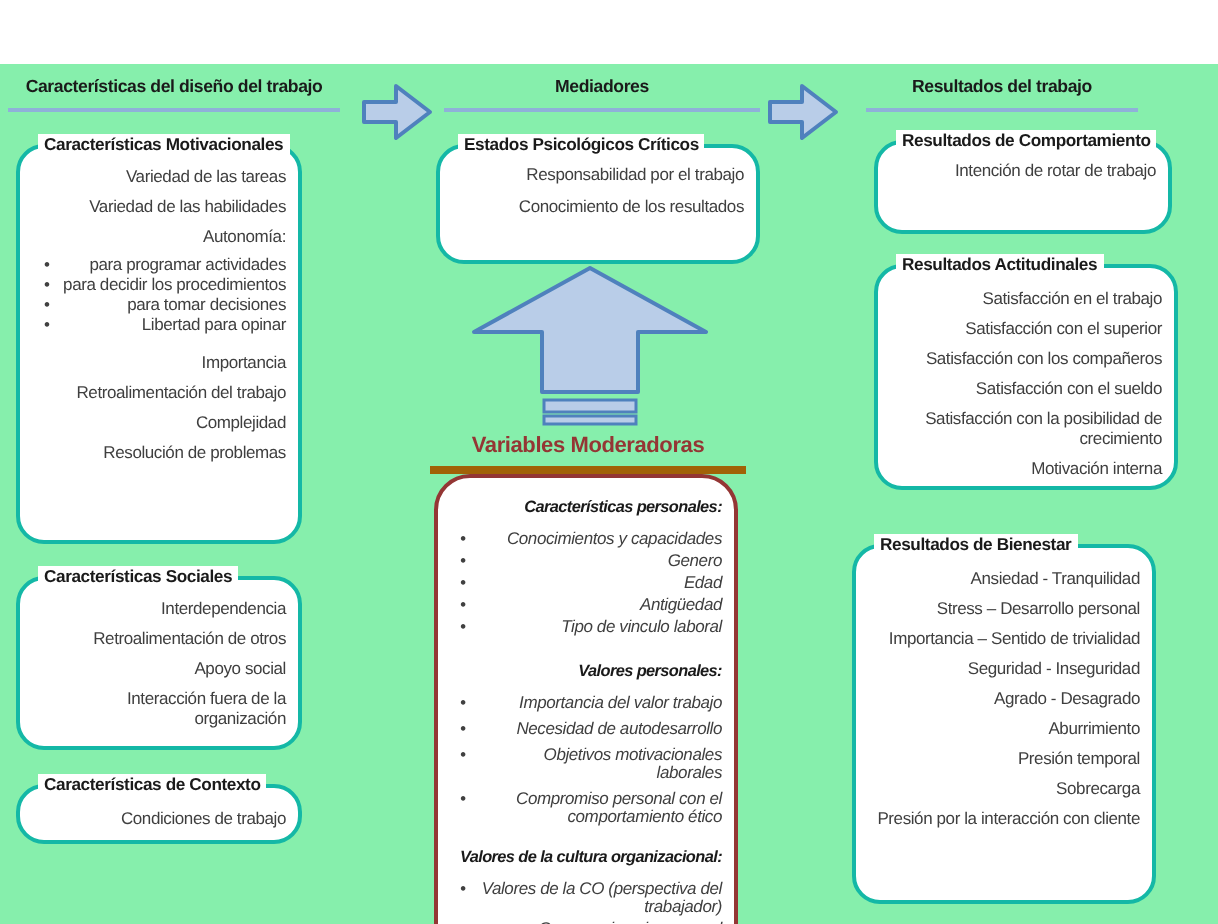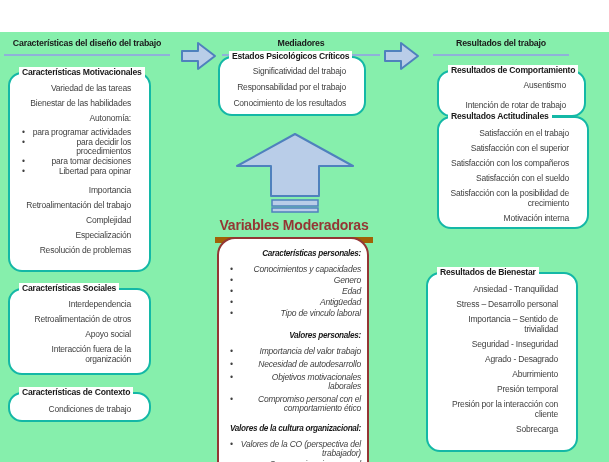--- a/index.html
+++ b/index.html
@@ -13,64 +13,63 @@
               border-bottom:2px solid #8fb1d9;}
 
   
   .panel{position:absolute;border:2px solid #14b8a6;border-radius:14px;background:#fff;
          box-sizing:border-box;text-align:right;}
   .panel.red{border-color:#943634;border-radius:18px;}
   .panel-title{position:absolute;top:-7px;left:9px;background:#fff;padding:0 3px;
                font-weight:bold;color:#1a1a1a;font-size:8.6px;white-space:nowrap;
                line-height:11px;}
 
-  .panel-body{padding:9px 18px 4px 8px;}
+  .panel-body{padding:9px 6px 4px 8px;}
   .item{font-size:8.5px;line-height:10px;margin:0 0 5px 0;}
   .item.gap{margin-top:9px;}
   .bullet{font-size:8.5px;line-height:9px;margin:0 0 1px 0;padding-left:13px;position:relative;}
   .bullet::before{content:"\2022";position:absolute;left:4px;top:0;color:#404040;}
 
   
   .pitch20 .item{margin-bottom:10px;}
   .pitch16 .item{margin-bottom:6px;}
   .pitch15 .item{margin-bottom:5px;}
 
   
-  .mod-header{position:absolute;font-weight:bold;color:#943634;font-size:14px;
+  .mod-header{position:absolute;font-weight:bold;color:#943634;font-size:11px;
               text-align:center;white-space:nowrap;padding-bottom:4px;
-              border-bottom:6px solid #a16207;}
+              border-bottom:4px solid #a16207;}
   .group-title{font-weight:bold;color:#1a1a1a;font-size:8.2px;line-height:10px;
                margin:9px 0 6px 0;letter-spacing:-0.3px;}
   .group-title.first{margin-top:2px;}
   .red .bullet{margin-bottom:2px;}
 
   
   .arrow-svg{position:absolute;}
 </style>
 </head>
 <body>
 
 <div id="canvas">
 
   <div class="col-header" style="left:4px;top:6px;width:166px;">Características del diseño del trabajo</div>
 
   <div class="panel" style="left:8px;top:40px;width:143px;height:200px;">
     <span class="panel-title">Características  Motivacionales</span>
     <div class="panel-body">
       <div class="item">Variedad de las tareas</div>
-      <div class="item">Bienestar de las habilidades</div>
+      <div class="item">Variedad de las habilidades</div>
       <div class="item">Autonomía:</div>
       <div class="bullet">para programar  actividades</div>
       <div class="bullet">para decidir los procedimientos</div>
       <div class="bullet">para tomar decisiones</div>
       <div class="bullet">Libertad para opinar</div>
       <div class="item gap">Importancia</div>
       <div class="item">Retroalimentación del trabajo</div>
       <div class="item">Complejidad</div>
-      <div class="item">Especialización</div>
       <div class="item">Resolución de problemas</div>
     </div>
   </div>
 
   <div class="panel pitch15" style="left:8px;top:256px;width:143px;height:87px;">
     <span class="panel-title">Características Sociales</span>
     <div class="panel-body">
       <div class="item">Interdependencia</div>
       <div class="item">Retroalimentación de otros</div>
       <div class="item">Apoyo social</div>
@@ -87,24 +86,23 @@
 
   <svg class="arrow-svg" style="left:180px;top:7px;" width="38" height="34" viewBox="0 0 38 34">
     <polygon points="2,12 18,12 18,4 35,17 18,30 18,22 2,22" fill="#b9cde8" stroke="#4f81bd" stroke-width="2" stroke-linejoin="round"></polygon>
   </svg>
   <svg class="arrow-svg" style="left:383px;top:7px;" width="38" height="34" viewBox="0 0 38 34">
     <polygon points="2,12 18,12 18,4 35,17 18,30 18,22 2,22" fill="#b9cde8" stroke="#4f81bd" stroke-width="2" stroke-linejoin="round"></polygon>
   </svg>
 
   <div class="col-header" style="left:222px;top:6px;width:158px;">Mediadores</div>
 
-  <div class="panel pitch16" style="left:218px;top:24px;width:148px;height:60px;">
+  <div class="panel pitch16" style="left:218px;top:40px;width:162px;height:60px;">
     <span class="panel-title">Estados Psicológicos Críticos</span>
     <div class="panel-body" style="padding-top:8px;">
-      <div class="item">Significatividad del trabajo</div>
       <div class="item">Responsabilidad por el trabajo</div>
       <div class="item">Conocimiento de los resultados</div>
     </div>
   </div>
 
   <svg class="arrow-svg" style="left:235px;top:101px;" width="120" height="80" viewBox="0 0 120 80">
     <polygon points="60,1 118,33 84,33 84,63 36,63 36,33 2,33" fill="#b9cde8" stroke="#4f81bd" stroke-width="2" stroke-linejoin="round"></polygon>
     <rect x="37" y="67" width="46" height="6" fill="#b9cde8" stroke="#4f81bd" stroke-width="1.5"></rect>
     <rect x="37" y="75" width="46" height="4" fill="#b9cde8" stroke="#4f81bd" stroke-width="1.5"></rect>
   </svg>
@@ -130,26 +128,25 @@
       <div class="bullet">Valores de la CO (perspectiva del trabajador)</div>
       <div class="bullet">Compromiso ajeno con el motivacionales ético</div>
     </div>
   </div>
 
   <div class="col-header" style="left:433px;top:6px;width:136px;">Resultados del trabajo</div>
 
   <div class="panel pitch20" style="left:437px;top:38px;width:149px;height:47px;">
     <span class="panel-title">Resultados de Comportamiento</span>
     <div class="panel-body" style="padding-top:8px;">
-      <div class="item">Ausentismo</div>
       <div class="item">Intención de rotar de trabajo</div>
     </div>
   </div>
 
-  <div class="panel pitch15" style="left:437px;top:84px;width:152px;height:113px;">
+  <div class="panel pitch15" style="left:437px;top:100px;width:152px;height:113px;">
     <span class="panel-title">Resultados Actitudinales</span>
     <div class="panel-body" style="padding-top:10px;">
       <div class="item">Satisfacción en el trabajo</div>
       <div class="item">Satisfacción con el superior</div>
       <div class="item">Satisfacción con los compañeros</div>
       <div class="item">Satisfacción con el sueldo</div>
       <div class="item">Satisfacción con la posibilidad de crecimiento</div>
       <div class="item">Motivación interna</div>
     </div>
   </div>
@@ -157,18 +154,18 @@
   <div class="panel pitch15" style="left:426px;top:240px;width:152px;height:180px;">
     <span class="panel-title">Resultados de Bienestar</span>
     <div class="panel-body" style="padding-top:10px;">
       <div class="item">Ansiedad - Tranquilidad</div>
       <div class="item">Stress – Desarrollo personal</div>
       <div class="item">Importancia – Sentido de trivialidad</div>
       <div class="item">Seguridad - Inseguridad</div>
       <div class="item">Agrado - Desagrado</div>
       <div class="item">Aburrimiento</div>
       <div class="item">Presión temporal</div>
+      <div class="item">Sobrecarga</div>
       <div class="item">Presión por la interacción con cliente</div>
-      <div class="item">Sobrecarga</div>
     </div>
   </div>
 
 </div>
 
 </body></html>

